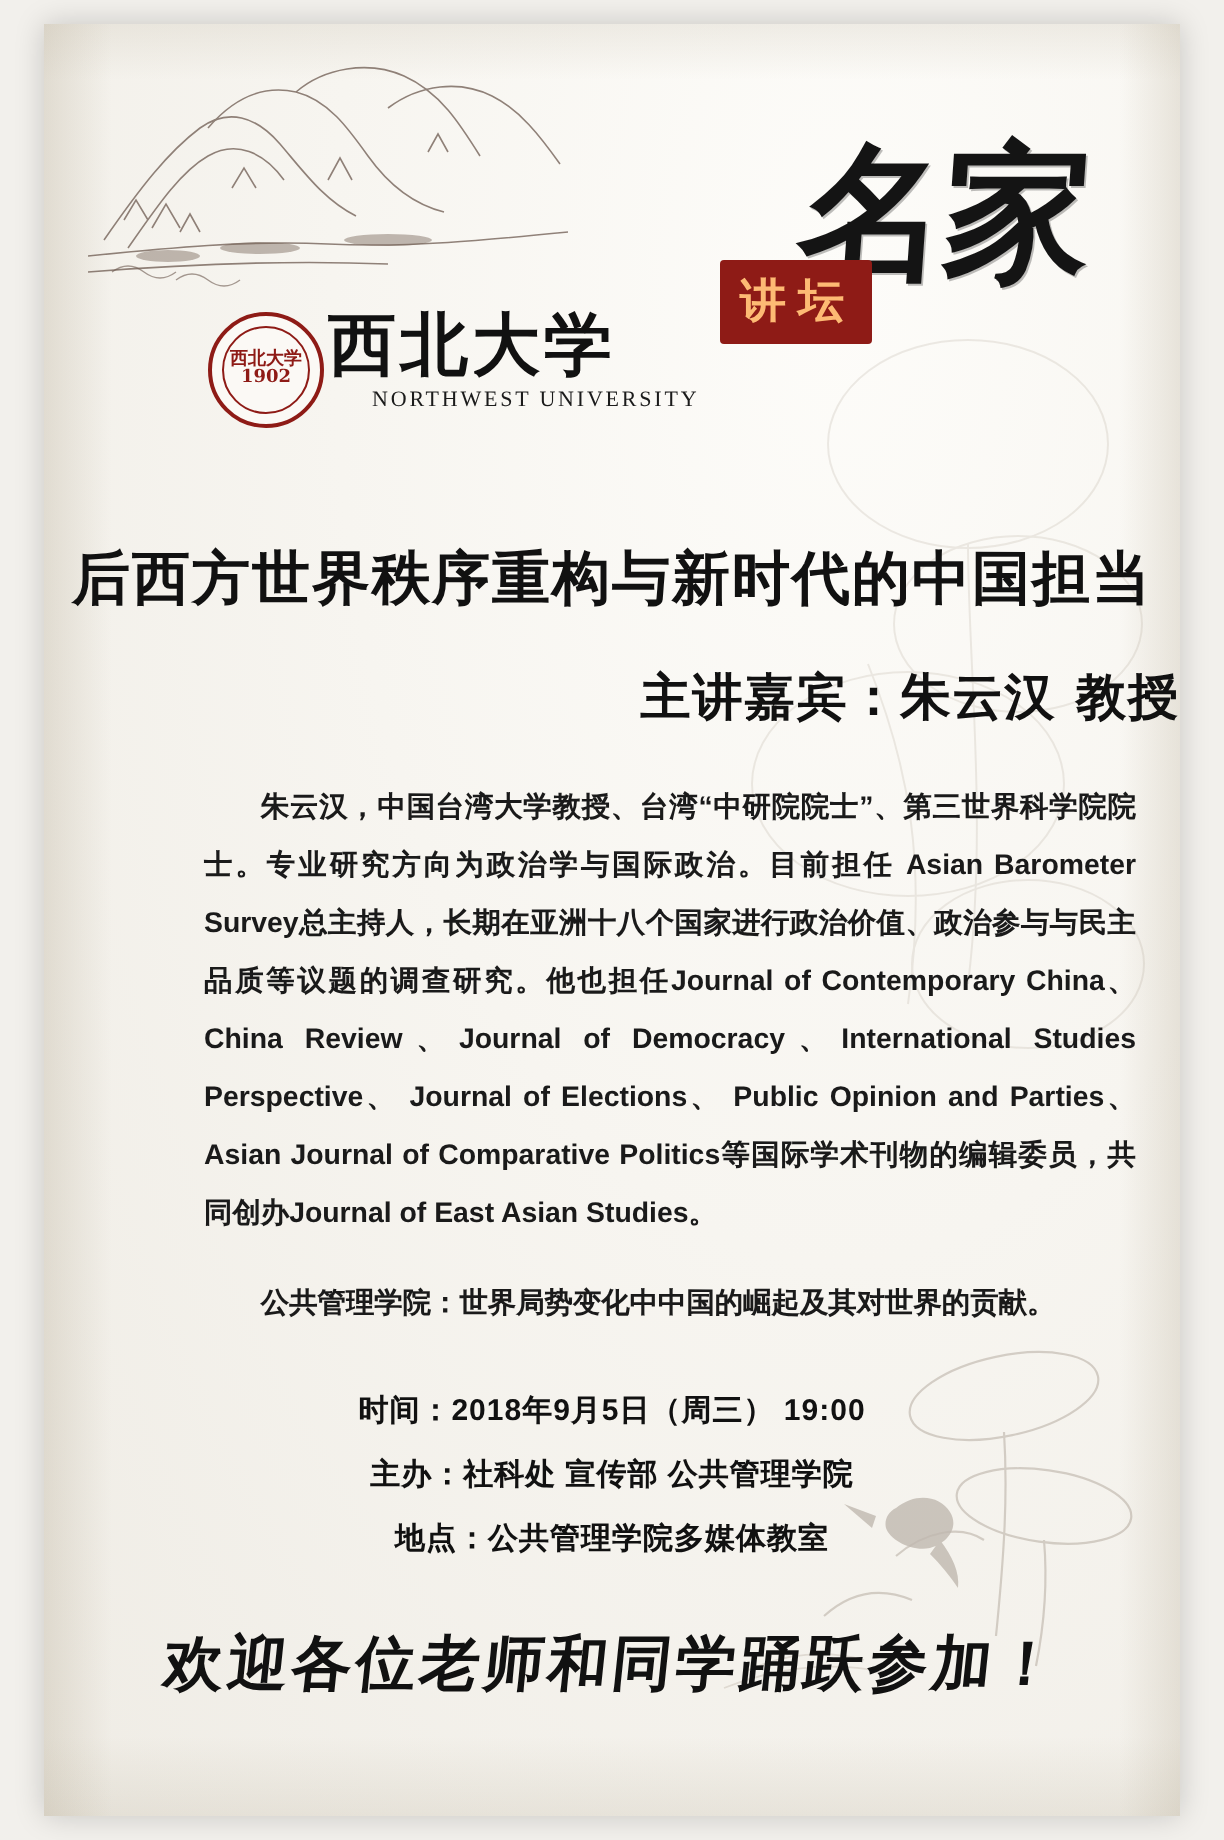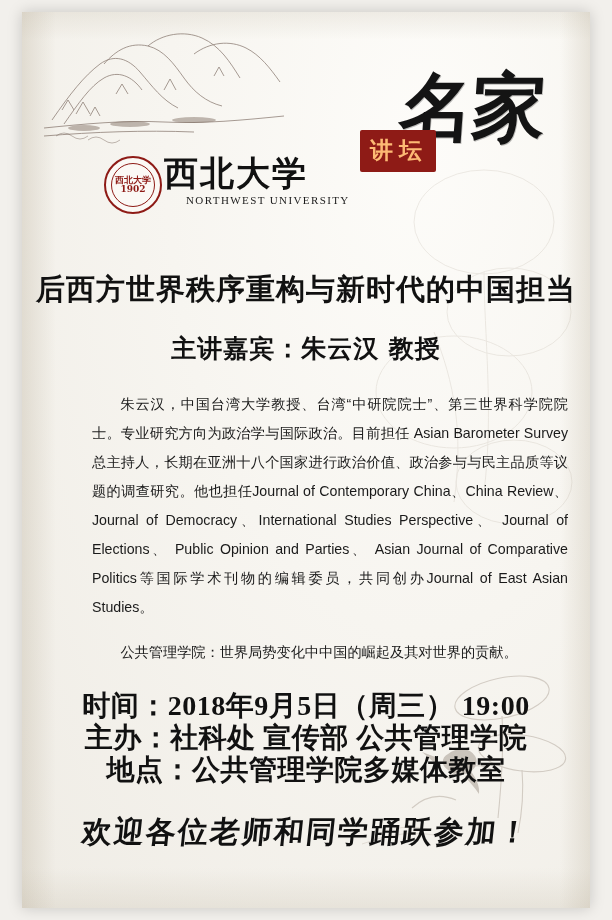--- a/index.html
+++ b/index.html
@@ -175,21 +175,21 @@
     font-size: 29px;
     font-weight: bold;
     color: #111;
     letter-spacing: 1px;
   }
   .speaker-line {
     position: absolute;
     left: 0;
     right: 0;
     top: 320px;
-    text-align: center;
+    text-align: right;
     font-family: "DejaVu Serif", serif;
     font-size: 25px;
     font-weight: bold;
     color: #111;
     letter-spacing: 1px;
   }
   
   .body-wrap {
     position: absolute;
     left: 66px;
@@ -197,36 +197,37 @@
     width: 480px;
   }
   .para {
     font-family: "Liberation Sans", sans-serif;
     font-size: 14.2px;
     line-height: 29px;
     color: #1a1a1a;
     text-align: justify;
     text-justify: inter-ideograph;
     text-indent: 2em;
-    margin: 0 0 6px 4px;
+    margin: 0 0 6px 14px;
+    font-weight: bold;
   }
   .para2 {
     margin-top: 16px;
   }
   
   .info-block {
     position: absolute;
     left: 0;
     right: 0;
     top: 678px;
     text-align: center;
   }
   .info-line {
-    font-family: Liberation Serif, serif;
-    font-size: 28px;
+    font-family: Liberation Sans, sans-serif;
+    font-size: 15px;
     font-weight: bold;
     color: #111;
     line-height: 32px;
     letter-spacing: 0.5px;
   }
   
   .closing {
     position: absolute;
     left: 0;
     right: 0;

